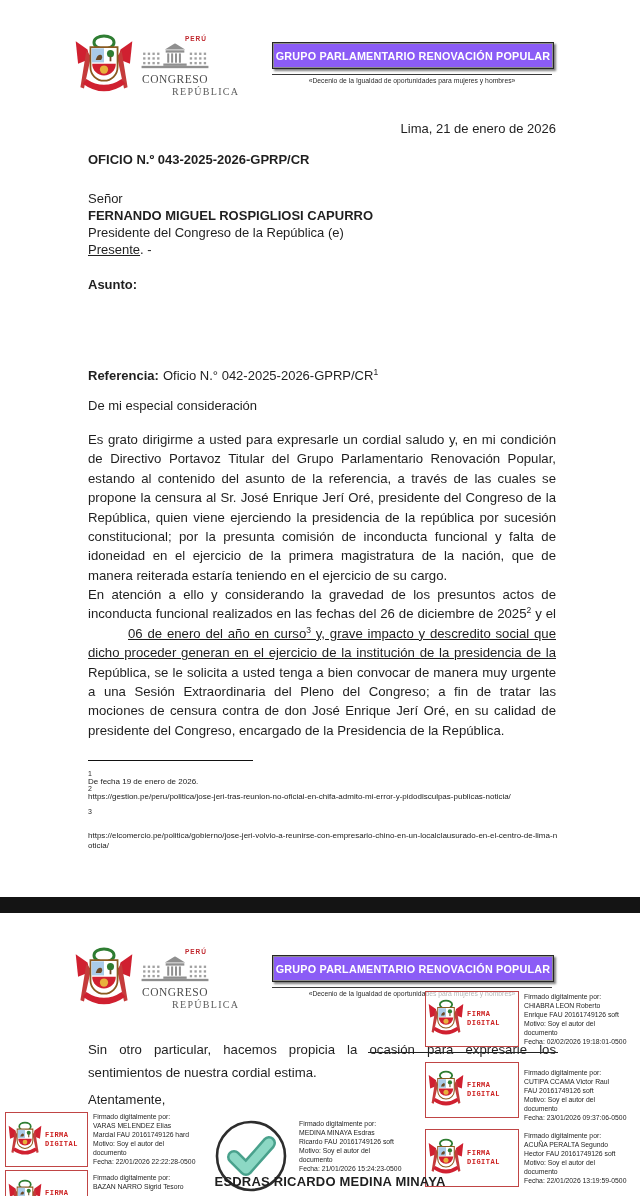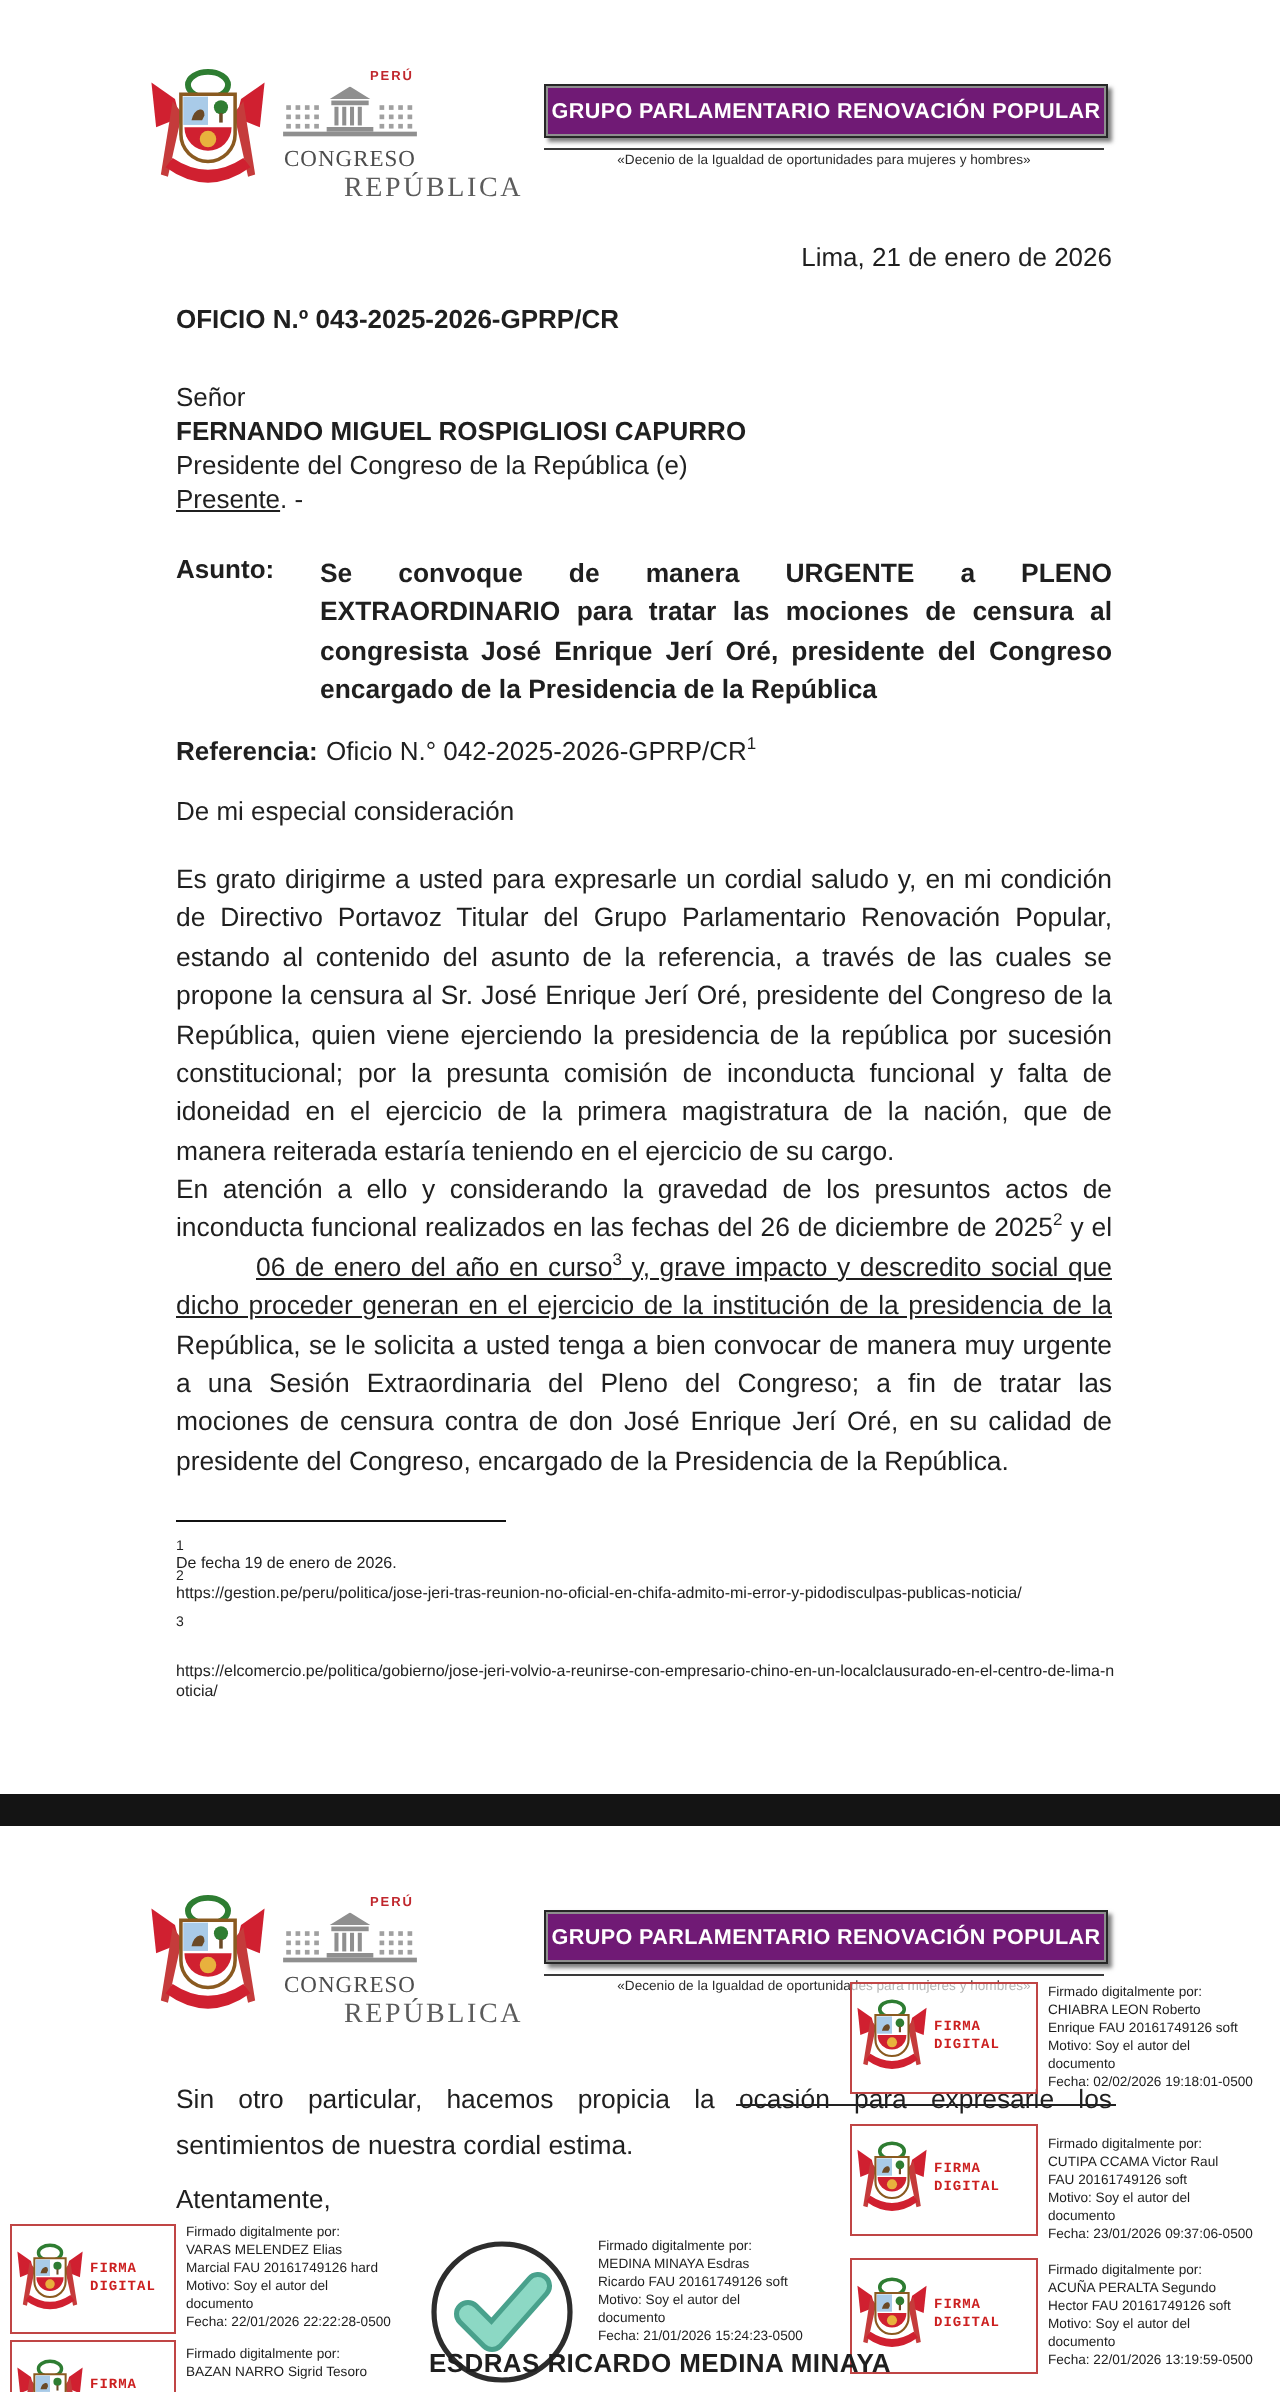--- a/index.html
+++ b/index.html
@@ -8,22 +8,22 @@
   .page1{height:897px;}
   .band{width:640px;height:16px;background:#141414;}
   .page2{height:283px;overflow:hidden;}
   .abs{position:absolute;}
 
   
   .lh-coat{left:74px;top:33px;width:60px;height:66px;}
   .lh-congress{left:137px;top:36px;width:76px;text-align:center;line-height:1;}
   .lh-peru{font-size:6.5px;font-weight:bold;color:#c0272d;letter-spacing:1px;text-align:right;padding-right:6px;}
   .lh-congreso{font-family:"Liberation Serif",serif;font-size:11.5px;letter-spacing:.5px;color:#4d4d4d;margin-top:1px;}
-  .lh-republica{font-family:"Liberation Serif",serif;font-size:14px;letter-spacing:1.3px;color:#5c5c5c;margin-top:2px;margin-left:35px;}
-  .lh-banner{left:272px;top:42px;width:280px;height:25px;background:#701a75;border:1px solid #262626;
+  .lh-republica{font-family:"Liberation Serif",serif;font-size:10px;letter-spacing:1.3px;color:#5c5c5c;margin-top:2px;margin-left:35px;}
+  .lh-banner{left:272px;top:42px;width:280px;height:25px;background:#8b5cf6;border:1px solid #262626;
      box-shadow:inset 0 0 0 1px #8e8e8e,2px 2px 2px rgba(0,0,0,.5);
      color:#fff;font-weight:bold;font-size:10.8px;letter-spacing:.2px;
      display:flex;align-items:center;justify-content:center;white-space:nowrap;}
   .lh-motto{left:272px;top:74px;width:280px;border-top:1.2px solid #3a3a3a;padding-top:2px;
      font-size:6.8px;text-align:center;color:#2b2b2b;white-space:nowrap;}
 
   
   .t13{font-size:13px;}
   .date{left:0;top:121px;width:556px;text-align:right;}
   .oficio{left:88px;top:152px;font-weight:bold;}
@@ -159,21 +159,20 @@
 
   <div class="abs t13 date">Lima, 21 de enero de 2026</div>
   <div class="abs t13 oficio">OFICIO N.º 043-2025-2026-GPRP/CR</div>
 
   <div class="abs t13 senor">Señor</div>
   <div class="abs t13 rname">FERNANDO MIGUEL ROSPIGLIOSI CAPURRO</div>
   <div class="abs t13 rtitle">Presidente del Congreso de la República (e)</div>
   <div class="abs t13 presente"><span class="u">Presente</span><span>. -</span></div>
 
   <div class="abs t13 asunto-label">Asunto:</div>
-  <div class="abs asunto-text">Se convoque de manera URGENTE a PLENO EXTRAORDINARIO para tratar las mociones de censura al congresista José Enrique Jerí Oré, presidente del Congreso encargado de la Presidencia de la República</div>
 
   <div class="abs t13 ref-label">Referencia:</div>
   <div class="abs t13 ref-text"><span>Oficio N.° 042-2025-2026-GPRP/CR</span><sup class="fnref">1</sup></div>
 
   <div class="abs t13 greeting">De mi especial consideración</div>
 
   <div class="abs bodypara para1">Es grato dirigirme a usted para expresarle un cordial saludo y, en mi condición de Directivo Portavoz Titular del Grupo Parlamentario Renovación Popular, estando al contenido del asunto de la referencia, a través de las cuales se propone la censura al Sr. José Enrique Jerí Oré, presidente del Congreso de la República, quien viene ejerciendo la presidencia de la república por sucesión constitucional; por la presunta comisión de inconducta funcional y falta de idoneidad en el ejercicio de la primera magistratura de la nación, que de manera reiterada estaría teniendo en el ejercicio de su cargo.</div>
 
   <div class="abs bodypara para2"><span>En atención a ello y considerando la gravedad de los presuntos actos de inconducta funcional realizados en las fechas del 26 de diciembre de 2025</span><sup class="fnref">2</sup><span> y el </span><span class="u-seg"><span>06 de enero del año en curso</span><sup class="fnref">3</sup><span> y, grave impacto y descredito social que dicho proceder generan en el ejercicio de la institución de la presidencia de la </span></span><span>República, se le solicita a usted tenga a bien convocar de manera muy urgente a una Sesión Extraordinaria del Pleno del Congreso; a fin de tratar las mociones de censura contra de don José Enrique Jerí Oré, en su calidad de presidente del Congreso, encargado de la Presidencia de la República.</span></div>
 

